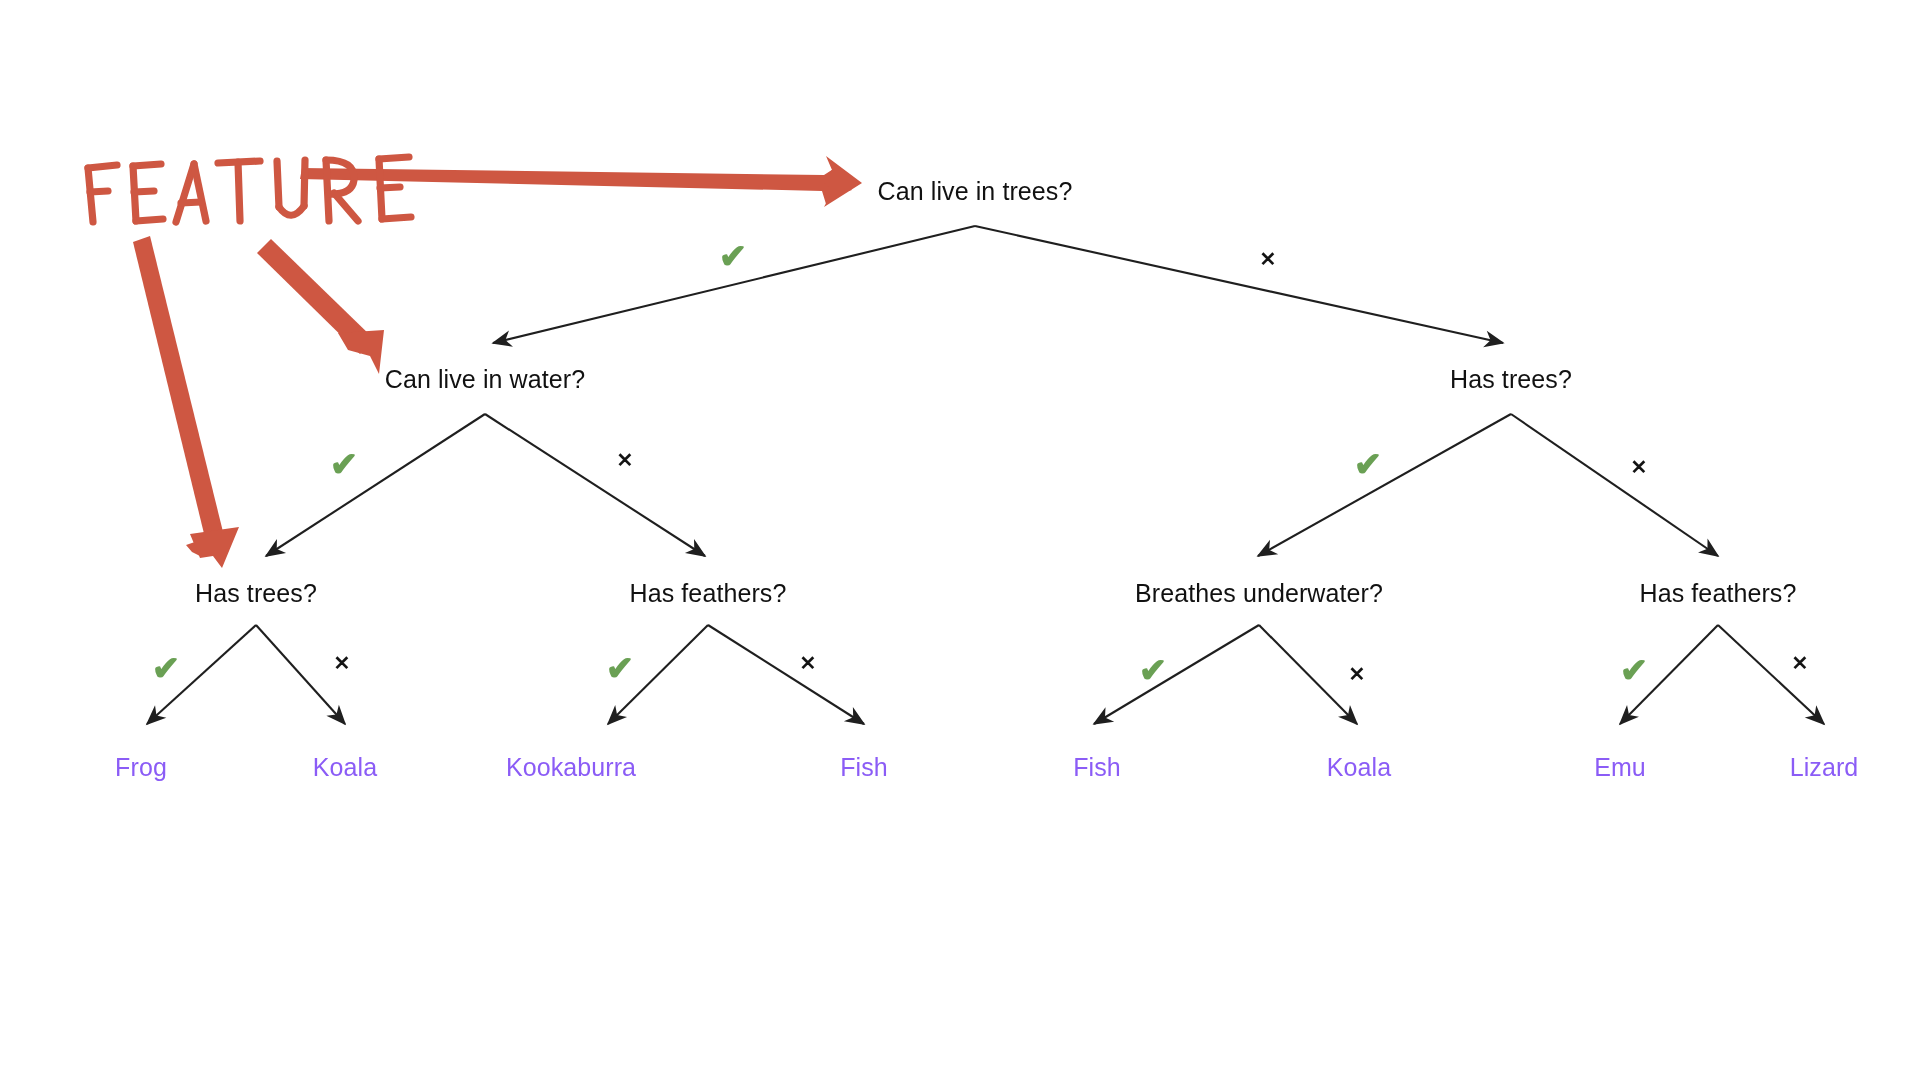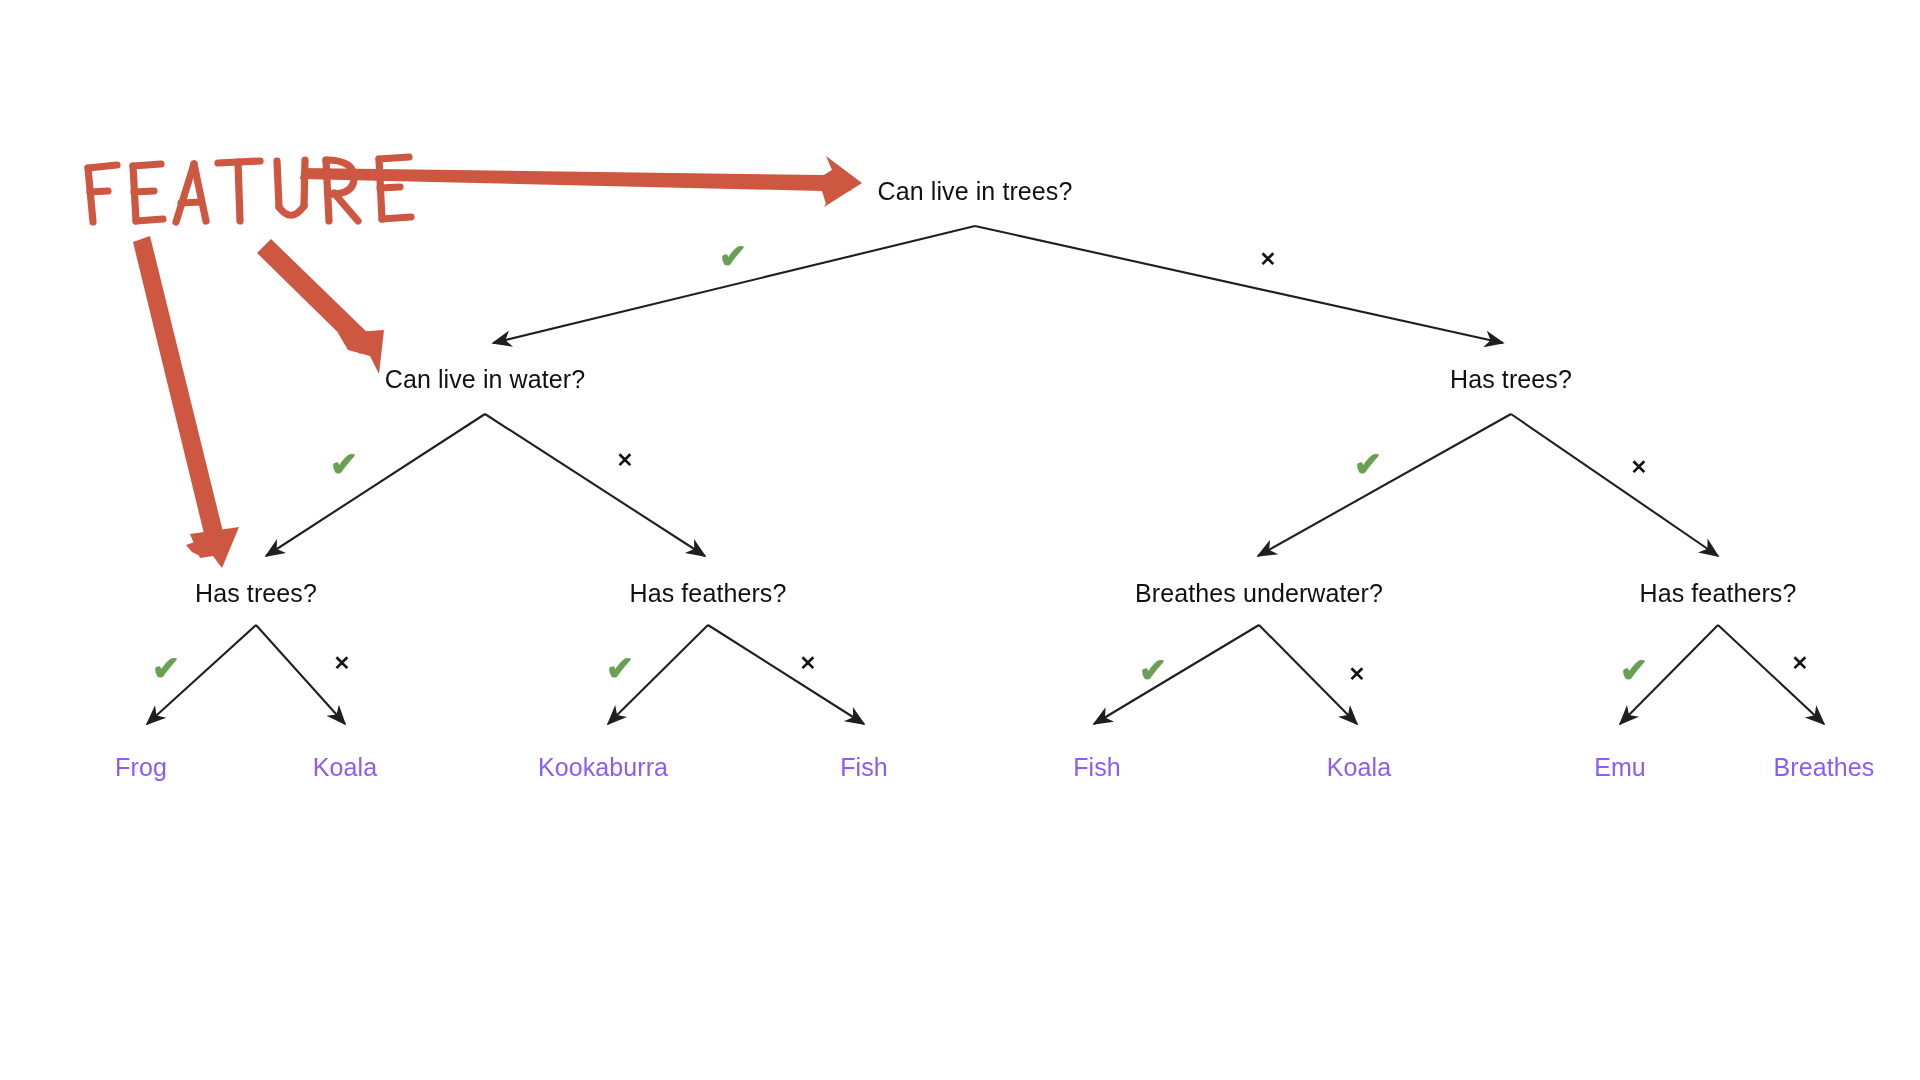--- a/index.html
+++ b/index.html
@@ -176,37 +176,37 @@
   <div class="node-label" style="left:1718px; top:578px;">
     <span>Has feathers?</span>
   </div>
 
   <div class="leaf-label" style="left:141px; top:752px;">
     <span>Frog</span>
   </div>
   <div class="leaf-label" style="left:345px; top:752px;">
     <span>Koala</span>
   </div>
-  <div class="leaf-label" style="left:603px; top:752px;">
+  <div class="leaf-label" style="left:571px; top:752px;">
     <span>Kookaburra</span>
   </div>
   <div class="leaf-label" style="left:864px; top:752px;">
     <span>Fish</span>
   </div>
   <div class="leaf-label" style="left:1097px; top:752px;">
     <span>Fish</span>
   </div>
   <div class="leaf-label" style="left:1359px; top:752px;">
     <span>Koala</span>
   </div>
   <div class="leaf-label" style="left:1620px; top:752px;text-align:center;">
     <span>Emu</span>
   </div>
   <div class="leaf-label" style="left:1824px; top:752px;">
-    <span>Breathes</span>
+    <span>Lizard</span>
   </div>
 
   <div class="edge-mark yes" style="left:733px; top:256px;">✔</div>
   <div class="edge-mark no" style="left:1268px; top:259px;">✕</div>
 
   <div class="edge-mark yes" style="left:344px; top:464px;">✔</div>
   <div class="edge-mark no" style="left:625px; top:460px;">✕</div>
 
   <div class="edge-mark yes" style="left:1368px; top:464px;">✔</div>
   <div class="edge-mark no" style="left:1639px; top:467px;">✕</div>

